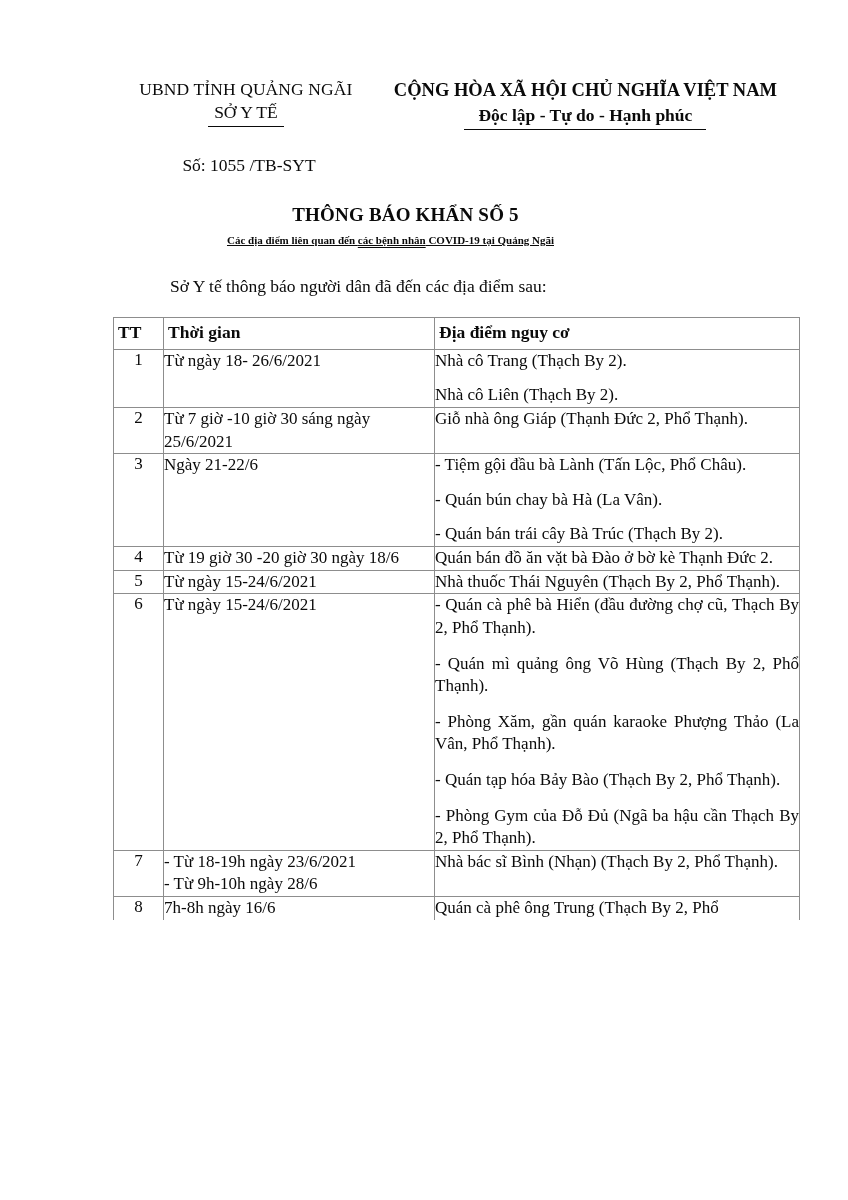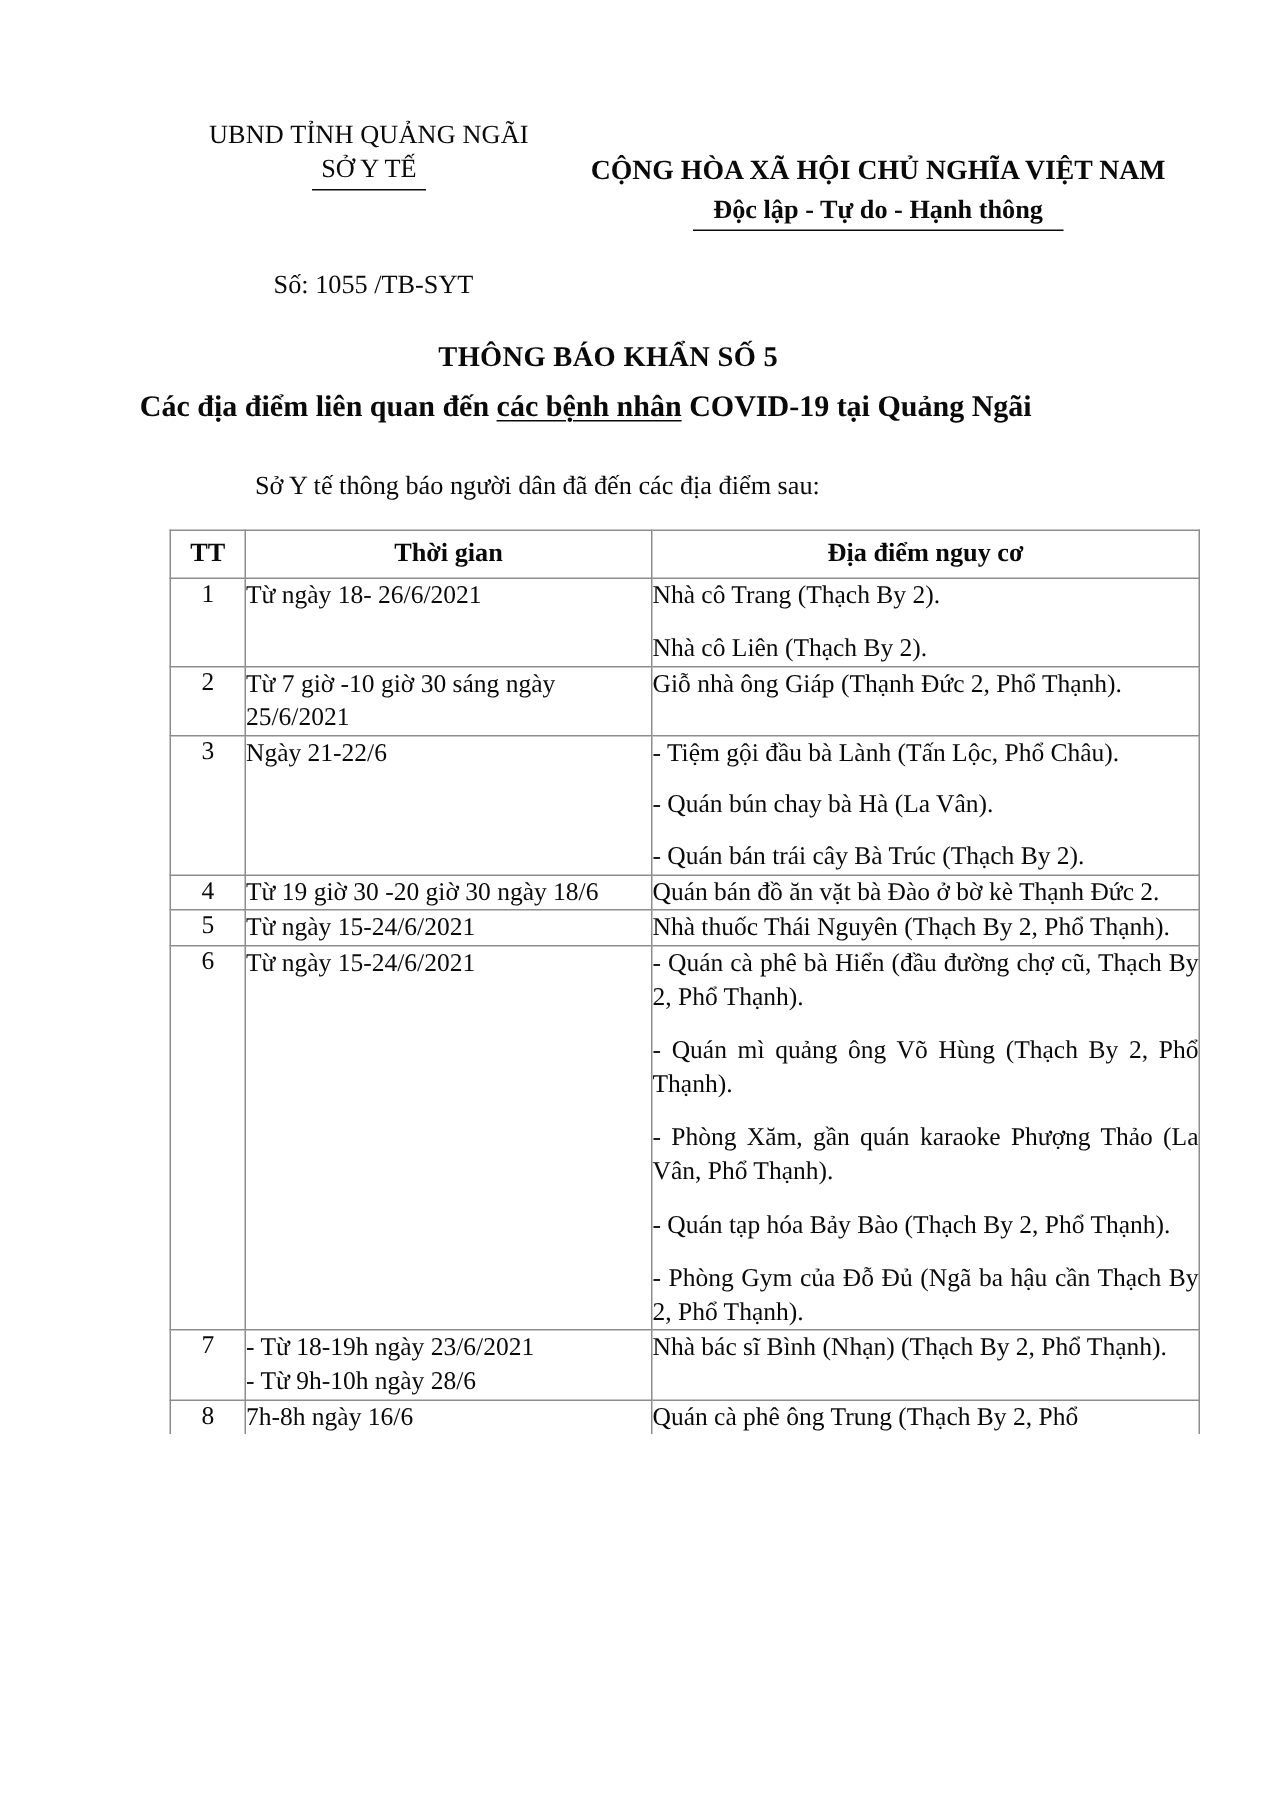--- a/index.html
+++ b/index.html
@@ -33,21 +33,20 @@
   }
   .lh-left {
     width: 282px;
     margin-left: 108px;
     text-align: center;
   }
   .lh-right {
     width: 400px;
     margin-left: 6px;
     text-align: center;
-    margin-top: 24px;
   }
   .org-name {
     font-size: 17.5px;
     letter-spacing: 0.1px;
     line-height: 1.28;
     white-space: nowrap;
   }
   .org-sub {
     font-size: 17.5px;
     font-weight: normal;
@@ -122,24 +121,25 @@
     text-align: center;
   }
   .title-main {
     font-size: 19px;
     font-weight: bold;
     letter-spacing: 0.2px;
     line-height: 1.35;
     padding-left: 30px;
   }
   .title-sub {
-    font-size: 20px;
+    font-size: 11px;
     font-weight: bold;
     line-height: 1.4;
     margin-top: 5px;
+    text-decoration: underline;
   }
   .title-sub .ul {
     text-decoration: underline;
     text-underline-offset: 3px;
     text-decoration-thickness: 1.4px;
   }
 
   .intro {
     margin-top: 27px;
     margin-left: 170px;
@@ -159,21 +159,21 @@
     table-layout: fixed;
     font-size: 17px;
   }
   table.notice th,
   table.notice td {
     border: 1.1px solid #8d8d8d;
     vertical-align: top;
     padding: 0;
   }
   table.notice th {
-    text-align: center;
+    text-align: left;
     font-weight: bold;
     font-size: 17.5px;
     padding: 4px 4px 6px 4px;
     vertical-align: middle;
   }
   col.c-tt { width: 50px; }
   col.c-time { width: 271px; }
   col.c-place { width: 365px; }
 
   td.tt {
@@ -216,21 +216,21 @@
 
 <div class="page">
 
   <div class="letterhead">
     <div class="lh-left">
       <div class="org-name">UBND TỈNH QUẢNG NGÃI</div>
       <div><span class="org-sub">SỞ Y TẾ</span></div>
     </div>
     <div class="lh-right">
       <div class="nation">CỘNG HÒA XÃ HỘI CHỦ NGHĨA VIỆT NAM</div>
-      <div><span class="motto">Độc lập - Tự do - Hạnh thông</span></div>
+      <div><span class="motto">Độc lập - Tự do - Hạnh phúc</span></div>
     </div>
   </div>
 
   <div class="numdate">
     <div class="docnum">Số: 1055  /TB-SYT</div>
   </div>
 
   <div class="titles">
     <div class="title-main">THÔNG BÁO KHẨN SỐ 5</div>
     <div class="title-sub"><span>Các địa điểm liên quan đến </span><span class="ul">các bệnh nhân</span><span> COVID-19 tại Quảng Ngãi</span></div>

